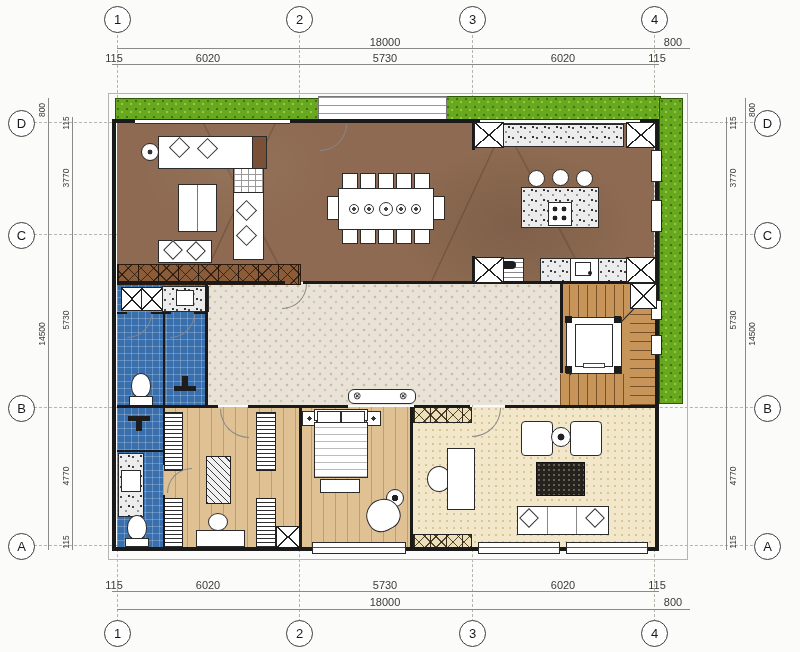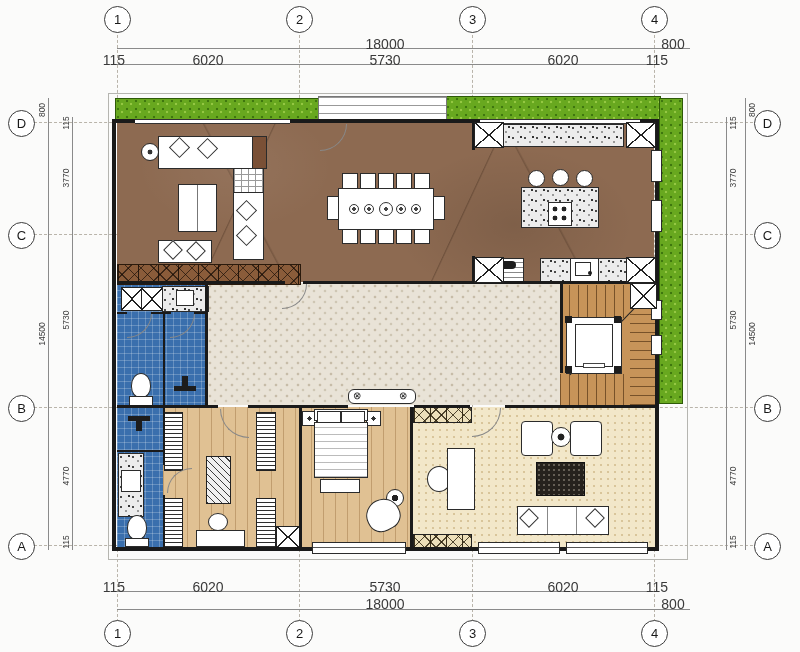--- a/index.html
+++ b/index.html
@@ -5,21 +5,21 @@
   html,body{margin:0;padding:0;background:#fbfbfa;}
   #stage{position:relative;width:800px;height:652px;background:#fbfbfa;overflow:hidden;
          font-family:"Liberation Sans",sans-serif;}
   .abs{position:absolute;}
   
   .glv{position:absolute;width:0;border-left:1px dashed #b9b4aa;}
   .glh{position:absolute;height:0;border-top:1px dashed #b9b4aa;}
   
   .dl{position:absolute;height:1px;background:#8a8a8a;}
   .dlv{position:absolute;width:1px;background:#8a8a8a;}
-  .lab{position:absolute;font-size:14px;line-height:1;color:#3a3a3a;white-space:nowrap;
+  .lab{position:absolute;font-size:11px;line-height:1;color:#3a3a3a;white-space:nowrap;
        transform:translateX(-50%);}
   .vlab{position:absolute;font-size:8.5px;line-height:1;color:#3a3a3a;white-space:nowrap;
        transform:translate(-50%,-50%) rotate(-90deg);}
   .bub{position:absolute;width:25px;height:25px;border:1.2px solid #3c3c3c;border-radius:50%;
        background:#fff;display:flex;align-items:center;justify-content:center;
        font-size:13px;color:#1a1a1a;
        box-shadow:0 0 0 0 transparent;}
   
   .marble{background-color:#8d6a51;background-image:
     radial-gradient(140px 90px at 22% 28%, rgba(255,255,255,.06), transparent 70%),

